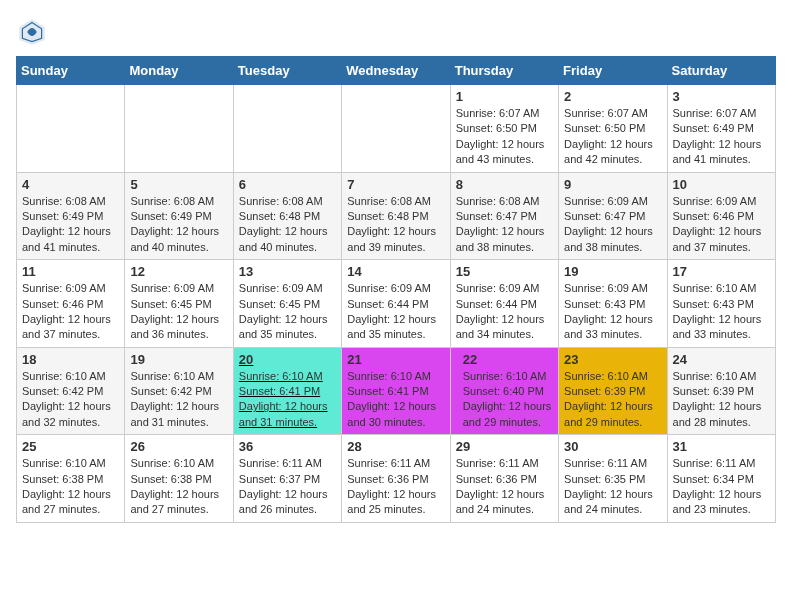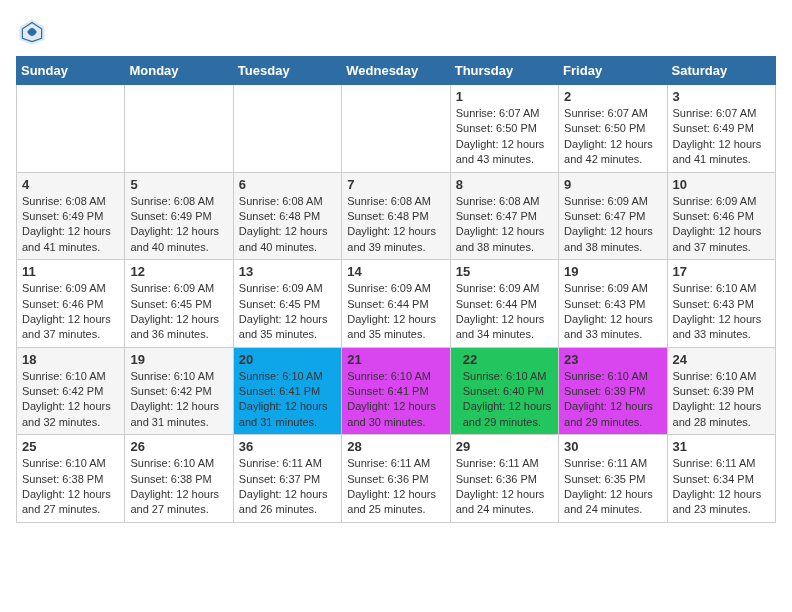--- a/index.html
+++ b/index.html
@@ -257,42 +257,42 @@
 Daylight: 12 hours
 and 32 minutes.</div>
         </td>
         <td style="background: rgb(245, 245, 245);">
           <span class="day-num">19</span>
           <div class="day-info" style="white-space: pre-line;">Sunrise: 6:10 AM
 Sunset: 6:42 PM
 Daylight: 12 hours
 and 31 minutes.</div>
         </td>
-        <td style="background: #0ea5e9;">
+        <td style="background: #5eead4; text-decoration: underline;">
           <span class="day-num">20</span>
           <div class="day-info" style="white-space: pre-line;">Sunrise: 6:10 AM
 Sunset: 6:41 PM
 Daylight: 12 hours
 and 31 minutes.</div>
         </td>
         <td style="background: #d946ef;">
           <span class="day-num">21</span>
           <div class="day-info" style="white-space: pre-line;">Sunrise: 6:10 AM
 Sunset: 6:41 PM
 Daylight: 12 hours
 and 30 minutes.</div>
         </td>
-        <td style="background: #22c55e; padding-left: 12px;">
+        <td style="background: #d946ef; padding-left: 12px;">
           <span class="day-num">22</span>
           <div class="day-info" style="white-space: pre-line;">Sunrise: 6:10 AM
 Sunset: 6:40 PM
 Daylight: 12 hours
 and 29 minutes.</div>
         </td>
-        <td style="background: #d946ef;">
+        <td style="background: #eab308;">
           <span class="day-num">23</span>
           <div class="day-info" style="white-space: pre-line;">Sunrise: 6:10 AM
 Sunset: 6:39 PM
 Daylight: 12 hours
 and 29 minutes.</div>
         </td>
         <td style="background: rgb(245, 245, 245);">
           <span class="day-num">24</span>
           <div class="day-info" style="white-space: pre-line;">Sunrise: 6:10 AM
 Sunset: 6:39 PM

